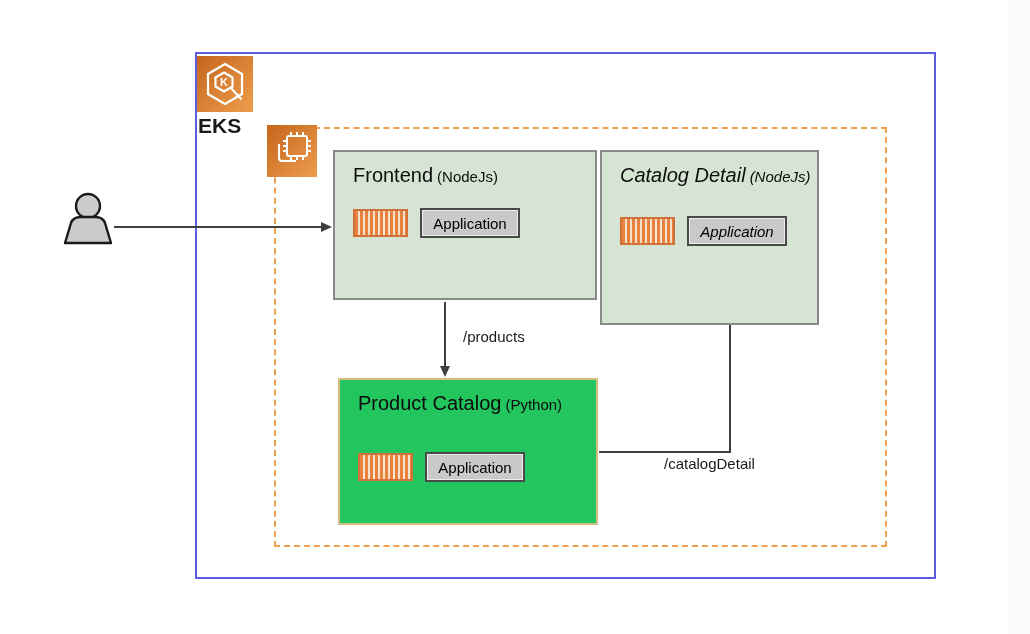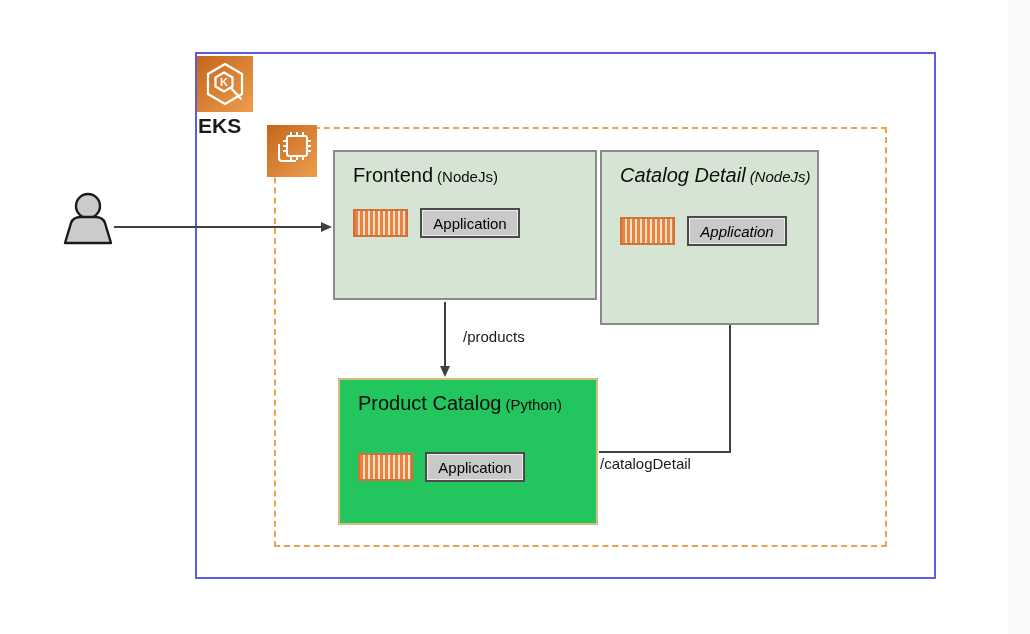--- a/index.html
+++ b/index.html
@@ -40,21 +40,21 @@
   .container-icon{width:55px;height:28px;box-sizing:border-box;border:2px solid #D2703A;
     background:repeating-linear-gradient(90deg,#E8823E 0 3px,#F7E3CC 3px 5px);}
   .app-badge{min-width:100px;height:30px;box-sizing:border-box;padding:0 8px;
     background:#C9C9C9;border:2px solid #4A4A4A;box-shadow:inset 0 0 0 1px #ECECEC;
     display:flex;align-items:center;justify-content:center;font-size:15px;color:#000;}
 
   
   .edges-svg{position:absolute;left:0;top:0;width:1030px;height:634px;pointer-events:none;}
   .edge-label{position:absolute;font-size:15px;color:#1a1a1a;white-space:nowrap;}
   .label-products{left:456px;top:328px;margin-left:7px;}
-  .label-catalog-detail{left:600px;top:455px;}
+  .label-catalog-detail{left:664px;top:455px;}
 </style>
 </head>
 <body>
 
 <div class="canvas">
   <div class="edge-strip"></div>
 
   <div class="cluster-box"></div>
 
   <div class="group-box"></div>

